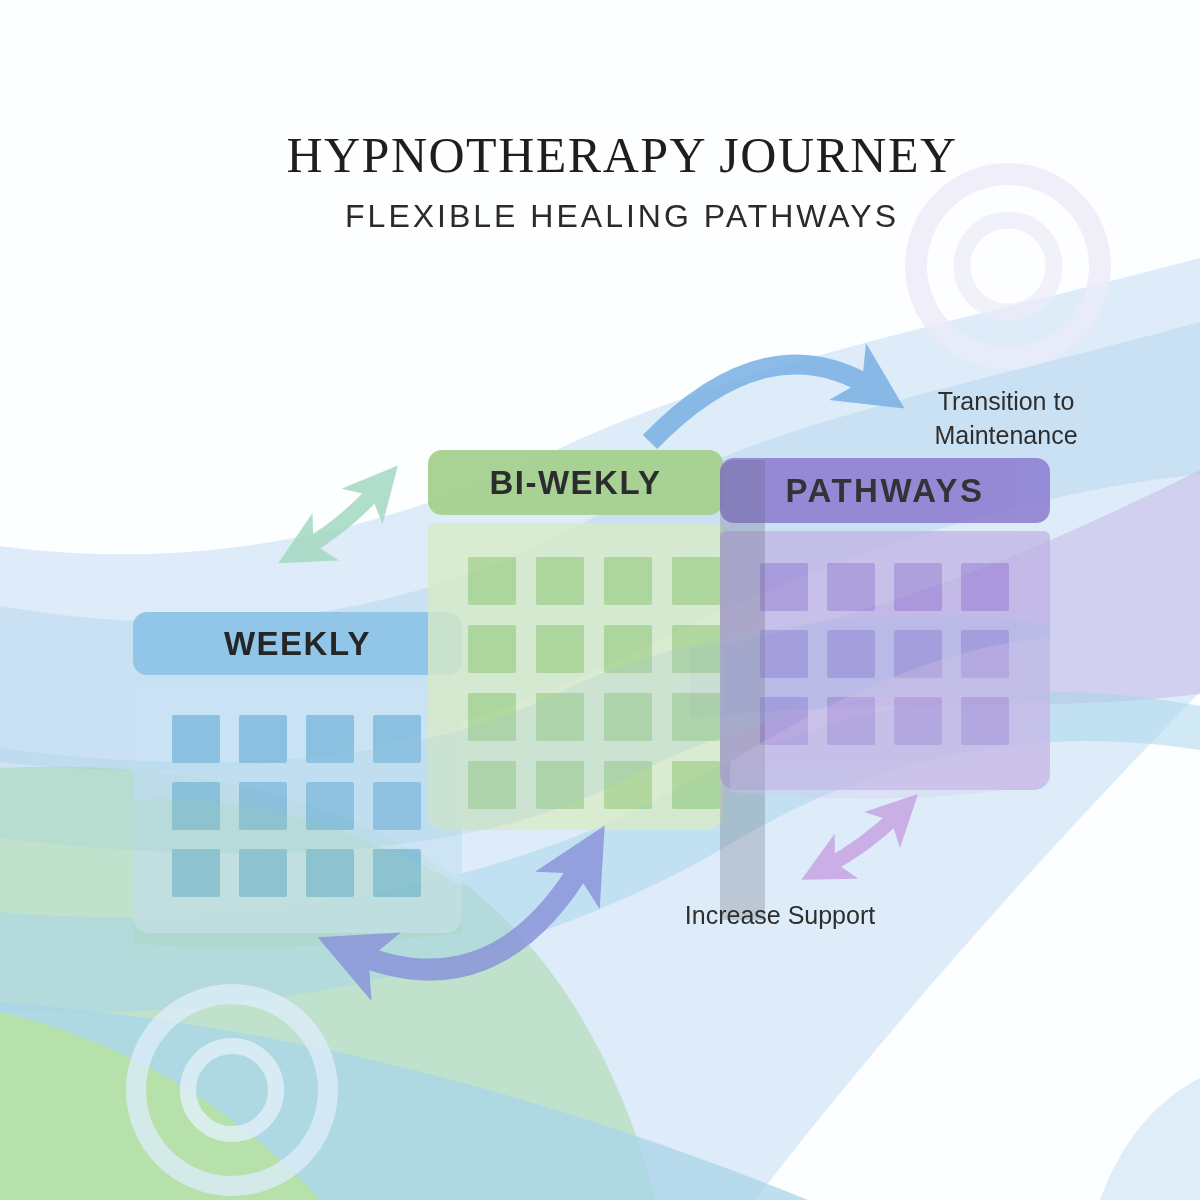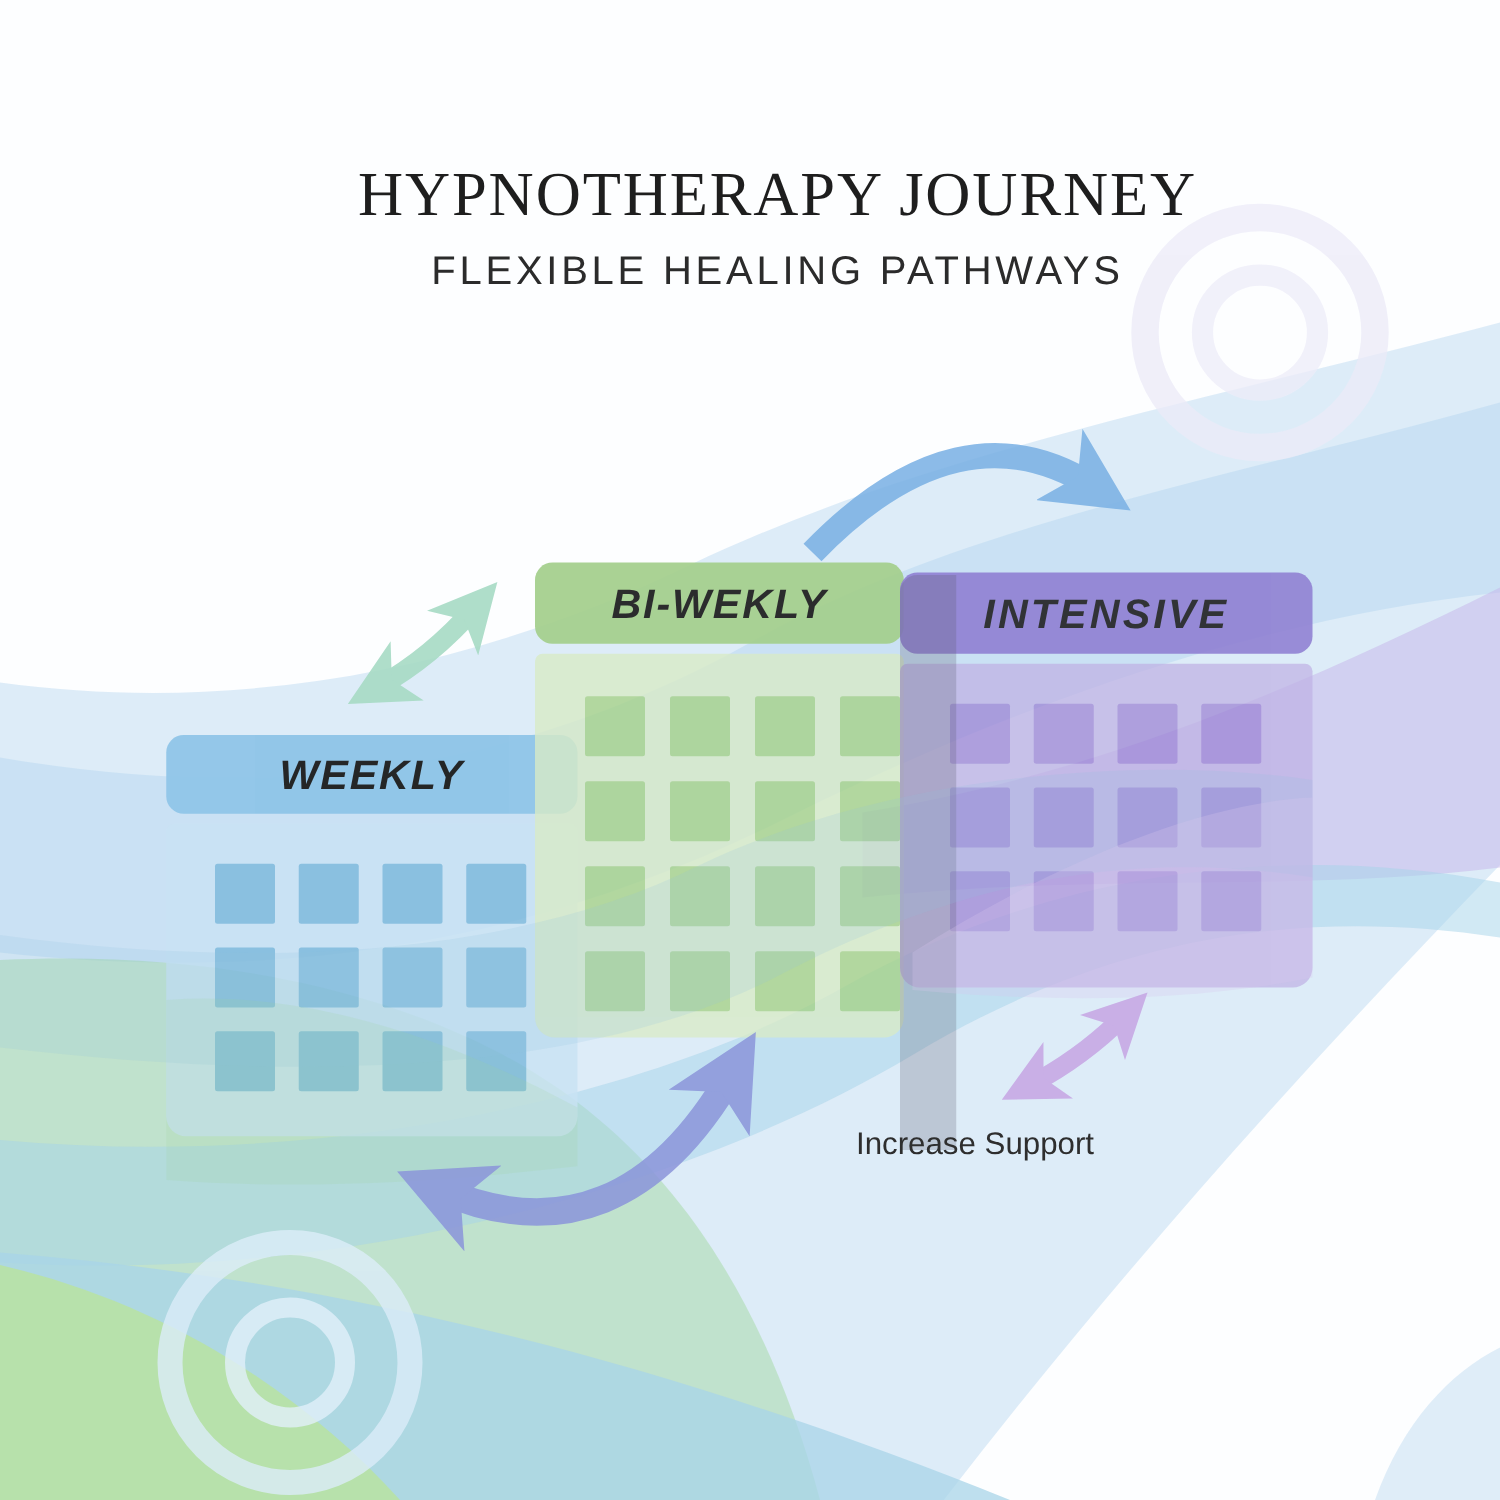--- a/index.html
+++ b/index.html
@@ -14,29 +14,29 @@
   .title-block h2{margin:14px 0 0 0;font-size:32px;font-weight:400;letter-spacing:3px;
       color:#2b2b2b;}
 
   
   .annotation{position:absolute;font-size:25px;color:#2e2e2e;line-height:34px;}
   .ann-reduce{left:372px;top:394px;width:220px;}
   .ann-transition{left:896px;top:384px;width:220px;text-align:center;}
   .ann-increase{left:660px;top:898px;width:240px;text-align:center;}
 
   
-  .card{position:absolute;font-style:italic;}
+  .card{position:absolute;}
   .card-header{position:relative;border-radius:14px;display:flex;align-items:center;
       justify-content:center;font-size:33px;font-weight:600;letter-spacing:1.5px;
       color:#1c1c1c;}
   .card-body{position:relative;margin-top:8px;border-radius:6px 6px 16px 16px;
       display:grid;box-sizing:border-box;}
   .cell{width:48px;height:48px;border-radius:2px;}
 
-  .card-weekly{left:133px;top:588px;width:329px;}
+  .card-weekly{left:133px;top:612px;width:329px;}
   .card-weekly .card-header{height:63px;background:var(--weekly-header);opacity:.95;}
   .card-weekly .card-body{height:250px;background:var(--weekly-body);opacity:.82;
       grid-template-columns:repeat(4,48px);grid-auto-rows:48px;gap:19px;
       padding:32px 0 0 39px;}
   .card-weekly .cell{background:var(--weekly-cell);}
 
   .card-biweekly{left:428px;top:450px;width:295px;}
   .card-biweekly .card-header{height:65px;background:var(--biweekly-header);opacity:.92;}
   .card-biweekly .card-body{height:307px;background:var(--biweekly-body);opacity:.78;
       grid-template-columns:repeat(4,48px);grid-auto-rows:48px;gap:20px;
@@ -128,21 +128,21 @@
         <div class="cell"></div>
         <div class="cell"></div>
         <div class="cell"></div>
         <div class="cell"></div>
         <div class="cell"></div>
       </div>
   </div>
 
   <div class="card card-intensive">
     <div class="card-header">
-      <span>INTENSIVE</span>
+      <span>PATHWAYS</span>
     </div>
     <div class="card-body">
         <div class="cell"></div>
         <div class="cell"></div>
         <div class="cell"></div>
         <div class="cell"></div>
         <div class="cell"></div>
         <div class="cell"></div>
         <div class="cell"></div>
         <div class="cell"></div>
@@ -187,20 +187,21 @@
 
     <g opacity="0.85">
       <path class="arrow-path arrow-purple-stroke" stroke-width="22" d="M352,952 Q496,1014 586,858" marker-start="url(#mk-purple)" marker-end="url(#mk-purple)"></path>
     </g>
 
     <g opacity="0.9">
       <path class="arrow-path arrow-lilac-stroke" stroke-width="15" d="M824,868 Q866,846 900,812" marker-start="url(#mk-lilac)" marker-end="url(#mk-lilac)"></path>
     </g>
   </svg>
 
+  <div class="annotation ann-transition">Transition to Maintenance</div>
   <div class="annotation ann-increase">Increase Support</div>
 
   <div class="title-block">
     <h1>HYPNOTHERAPY JOURNEY</h1>
     <h2>FLEXIBLE HEALING PATHWAYS</h2>
   </div>
 
 </div>
 
 </body></html>

